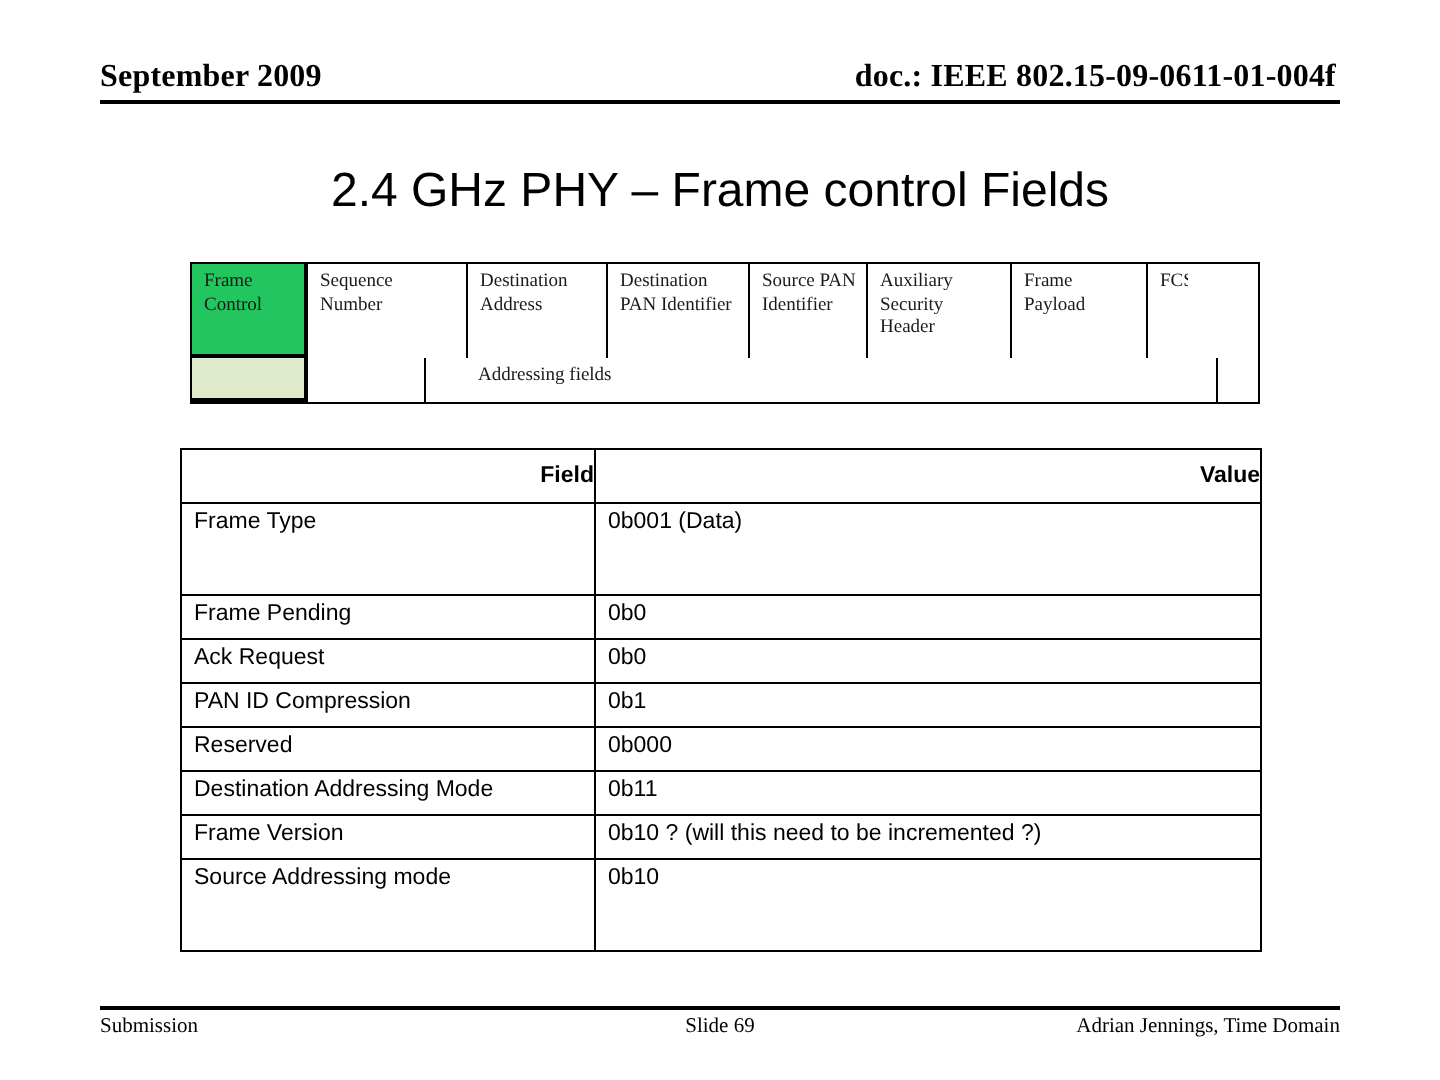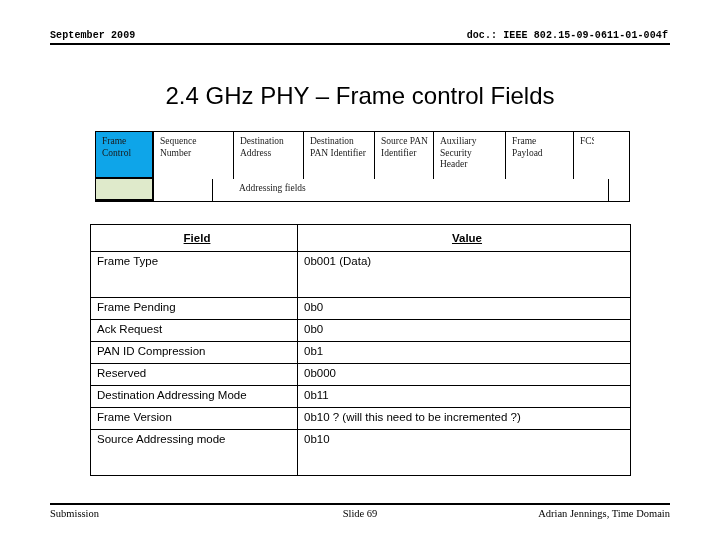--- a/index.html
+++ b/index.html
@@ -22,23 +22,23 @@
     position: absolute;
     left: 50px;
     top: 30px;
     width: 620px;
     height: 20px;
   }
   #slide-header .hdr-row {
     display: flex;
     justify-content: space-between;
     align-items: flex-start;
-    font-family: Liberation Mono, monospace;
+    font-family: Liberation Serif, serif;
     font-weight: bold;
-    font-size: 10px;
+    font-size: 16px;
     letter-spacing: 0.1px;
   }
   #slide-header .hdr-left { text-align: left; }
   #slide-header .hdr-right { text-align: right; padding-right: 2px; }
   #slide-header .hdr-rule {
     margin-top: 2px;
     border-top: 2.5px solid #000;
     width: 100%;
   }
 
@@ -77,21 +77,21 @@
     border-right: 1.2px solid #000;
     padding: 4px 5px 0 6px;
     font-family: "Liberation Serif", serif;
     font-size: 9.5px;
     line-height: 11.5px;
     color: #1a1a1a;
     overflow: hidden;
   }
   #frame-diagram .fd-cell:last-child { border-right: none; }
   #frame-diagram .fd-cell.highlight {
-    background: #0ea5e9;
+    background: #22c55e;
     border: 2.2px solid #000;
     border-top: none;
     border-left: none;
     padding-top: 4px;
   }
   #frame-diagram .fd-bottom {
     display: flex;
     height: 22px;
     box-sizing: border-box;
   }
@@ -139,27 +139,26 @@
   #field-table th, #field-table td {
     border: 1.3px solid #000;
     padding: 2px 0 2px 6px;
     font-size: 11.5px;
     line-height: 15px;
     text-align: left;
     vertical-align: top;
     color: #000;
   }
   #field-table th {
-    text-align: center;
+    text-align: right;
     font-weight: bold;
     font-size: 11.5px;
     height: 21px;
     padding-top: 3px;
     vertical-align: middle;
-    text-decoration: underline;
   }
   #field-table tr.tall td {
     height: 41px;
     margin-top: 35px;
   }
   #field-table tr.normal td {
     height: 17px;
   }
 
   

